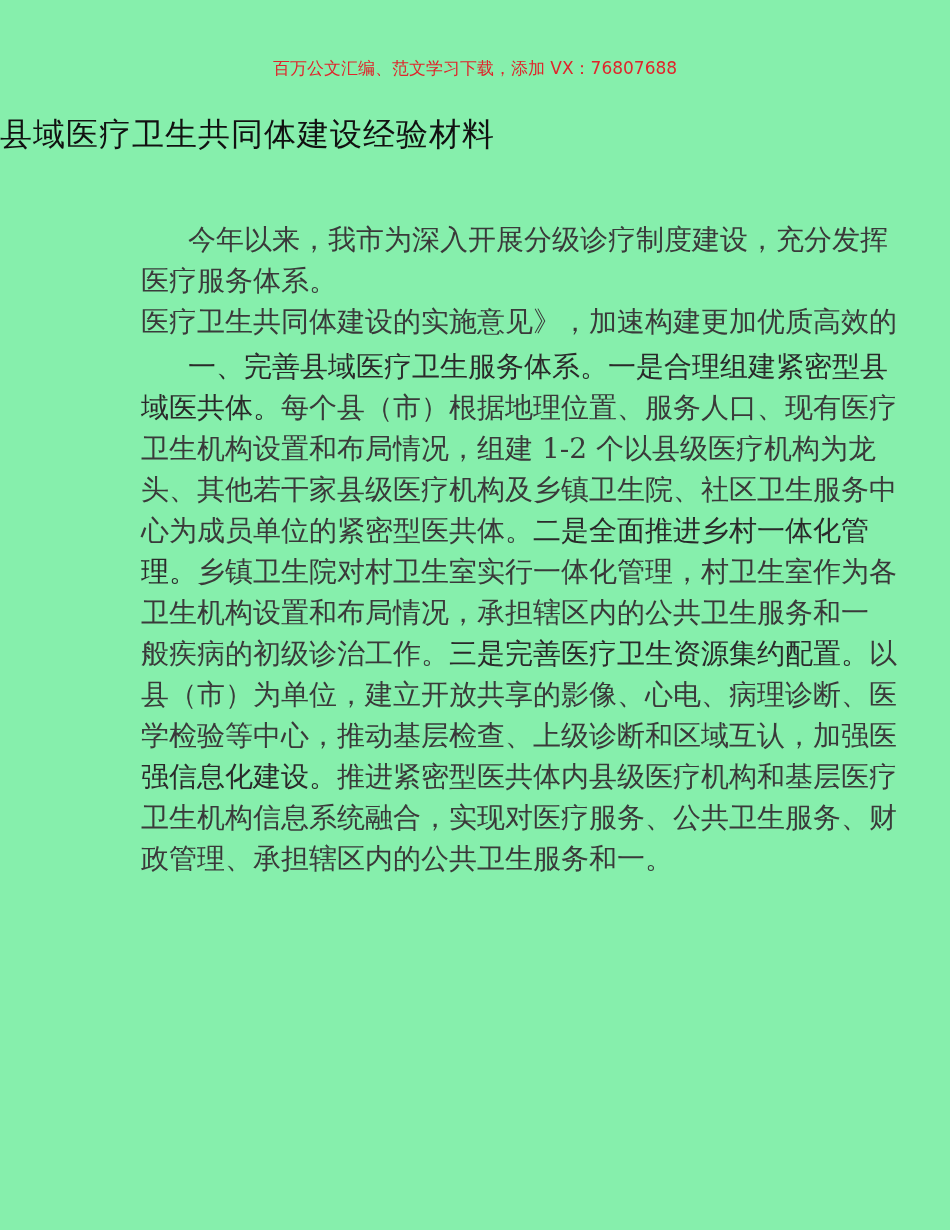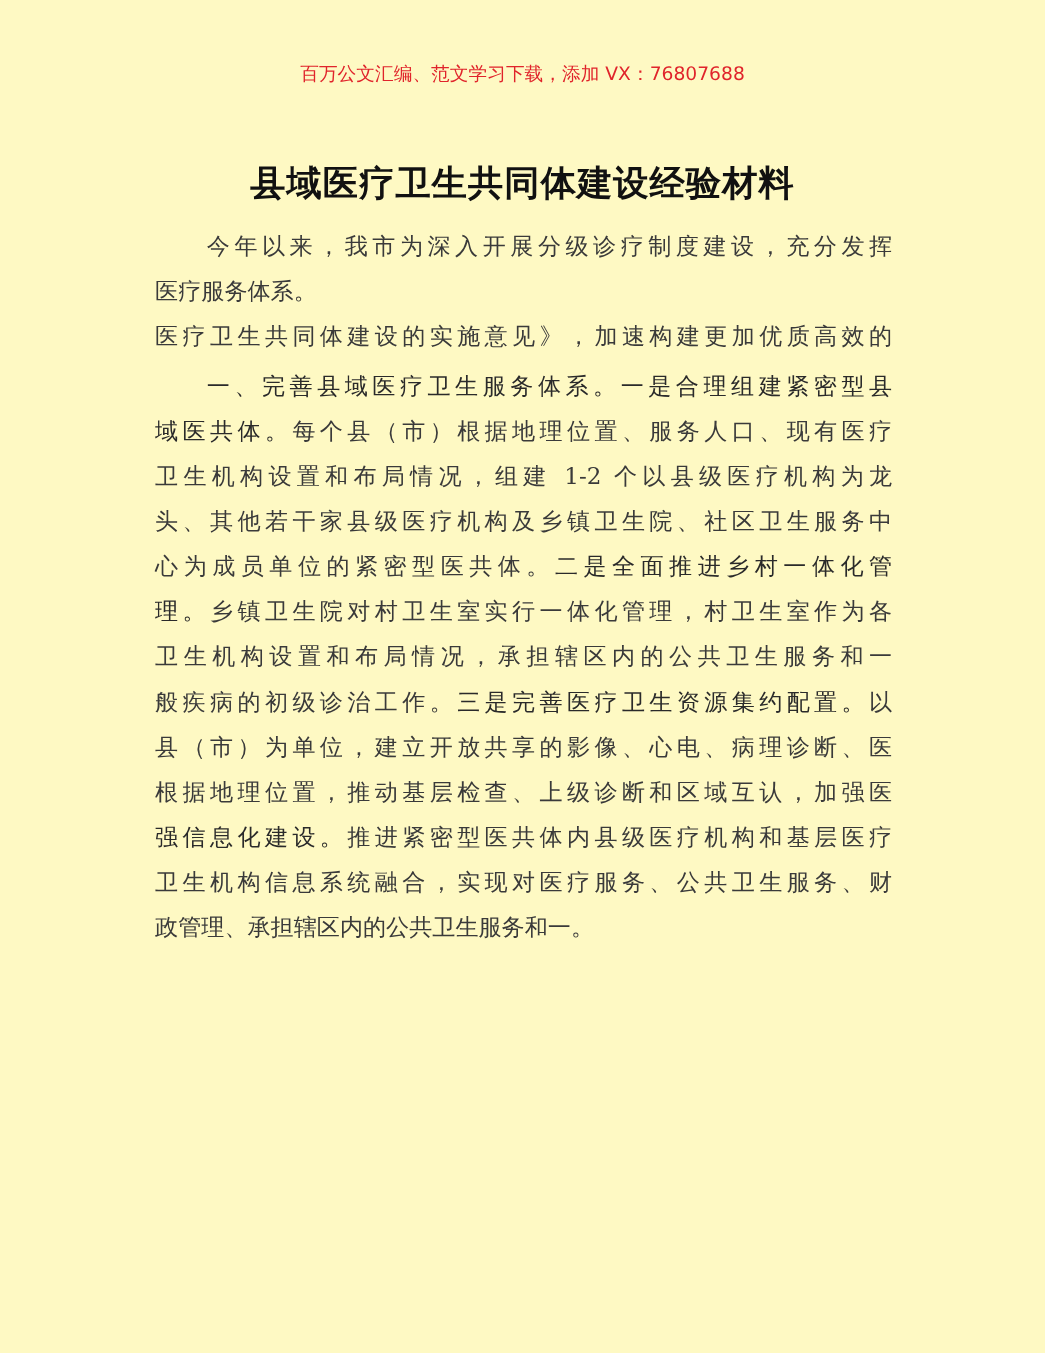--- a/index.html
+++ b/index.html
@@ -1,31 +1,31 @@
 <!DOCTYPE html>
 <html><head>
 <meta charset="utf-8">
 <style>
   html, body { margin: 0; padding: 0; background: #ffffff; }
   body { width: 950px; height: 1230px; position: relative; overflow: hidden; }
-  .page { position: absolute; left: 0; top: 0; width: 950px; height: 1230px; background: #fef9c3; }
+  .page { position: absolute; left: 0; top: 0; width: 950px; height: 1230px; background: #86efac; }
   .header-note {
     position: absolute; left: 0; top: 56px; width: 950px; text-align: center;
     color: #e0242b; font-family: "DejaVu Sans", "Liberation Sans", sans-serif;
     font-size: 17px; line-height: 24px; letter-spacing: 0px;
   }
   .title {
-    position: absolute; left: 0; top: 112px; width: 950px; text-align: center;
-    color: #111; font-family: "DejaVu Sans", sans-serif; font-weight: bold;
-    font-size: 32px; line-height: 44px; letter-spacing: 1px; margin-top: 32px;
+    position: absolute; left: 0; top: 112px; width: 950px; text-align: left;
+    color: #111; font-family: "DejaVu Sans", sans-serif; font-weight: normal;
+    font-size: 32px; line-height: 44px; letter-spacing: 1px;
   }
   .body-text {
-    position: absolute; left: 141px; top: 204px; width: 670px;
+    position: absolute; left: 141px; top: 219px; width: 670px;
     font-family: "DejaVu Serif", "Liberation Serif", serif;
-    font-size: 21px; color: #3a3a3a;
+    font-size: 28px; color: #3a3a3a;
   }
   .para { margin: 0; }
   .line { display: block; height: 41px; line-height: 41px; white-space: nowrap; text-align: justify; text-align-last: justify; }
   .line.last { text-align-last: left; }
   .line.indent { padding-left: 47px; }
   .gap { height: 4px; }
   .b { font-weight: normal; color: #2a2a2a; font-family: "DejaVu Sans", sans-serif; }
 </style>
 </head>
 <body>
@@ -43,20 +43,20 @@
       <div class="para">
         <span class="line indent"><span class="b">一、完善县域医疗卫生服务体系。一是合理组建紧密型县</span></span>
         <span class="line"><span class="b">域医共体。</span><span>每个县（市）根据地理位置、服务人口、现有医疗</span></span>
         <span class="line"><span>卫生机构设置和布局情况，组建 1-2 个以县级医疗机构为龙</span></span>
         <span class="line"><span>头、其他若干家县级医疗机构及乡镇卫生院、社区卫生服务中</span></span>
         <span class="line"><span>心为成员单位的紧密型医共体。</span><span class="b">二是全面推进乡村一体化管</span></span>
         <span class="line"><span class="b">理。</span><span>乡镇卫生院对村卫生室实行一体化管理，村卫生室作为各</span></span>
         <span class="line"><span>卫生机构设置和布局情况，承担辖区内的公共卫生服务和一</span></span>
         <span class="line"><span>般疾病的初级诊治工作。</span><span class="b">三是完善医疗卫生资源集约配置。</span><span>以</span></span>
         <span class="line"><span>县（市）为单位，建立开放共享的影像、心电、病理诊断、医</span></span>
-        <span class="line"><span>根据地理位置，推动基层检查、上级诊断和区域互认，加强医</span></span>
+        <span class="line"><span>学检验等中心，推动基层检查、上级诊断和区域互认，加强医</span></span>
         <span class="line"><span class="b">强信息化建设。</span><span>推进紧密型医共体内县级医疗机构和基层医疗</span></span>
         <span class="line"><span>卫生机构信息系统融合，实现对医疗服务、公共卫生服务、财</span></span>
         <span class="line last"><span>政管理、承担辖区内的公共卫生服务和一。</span></span>
       </div>
       <div class="gap"></div>
     </div>
 </div>
 
 </body></html>

